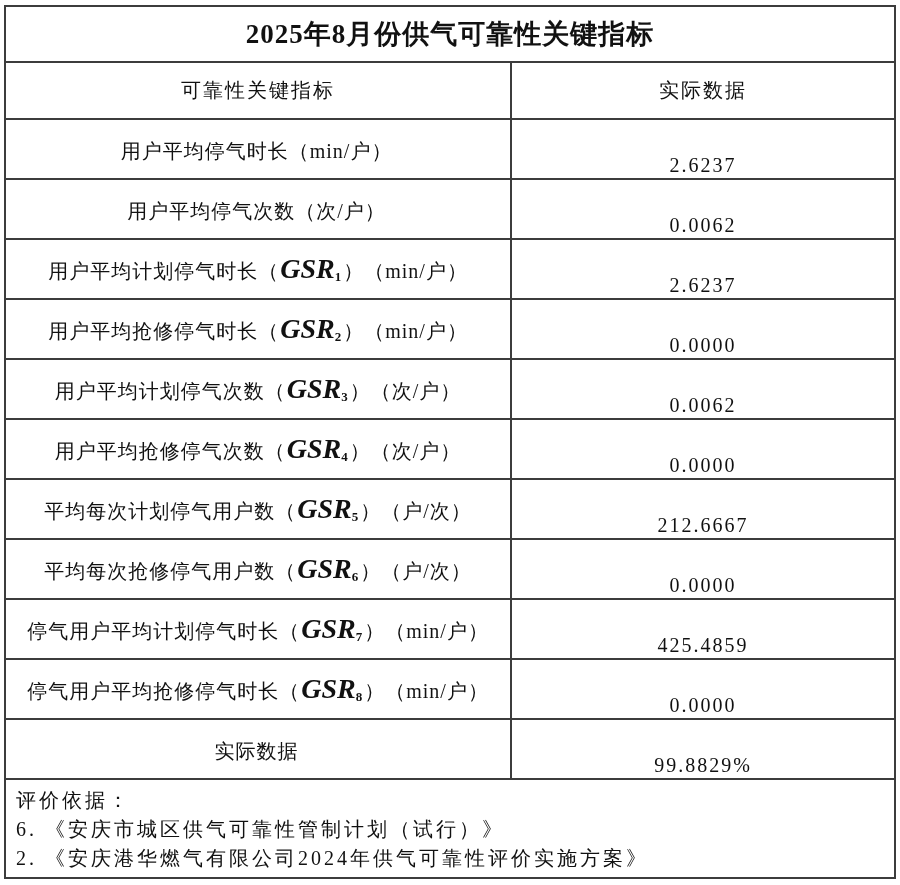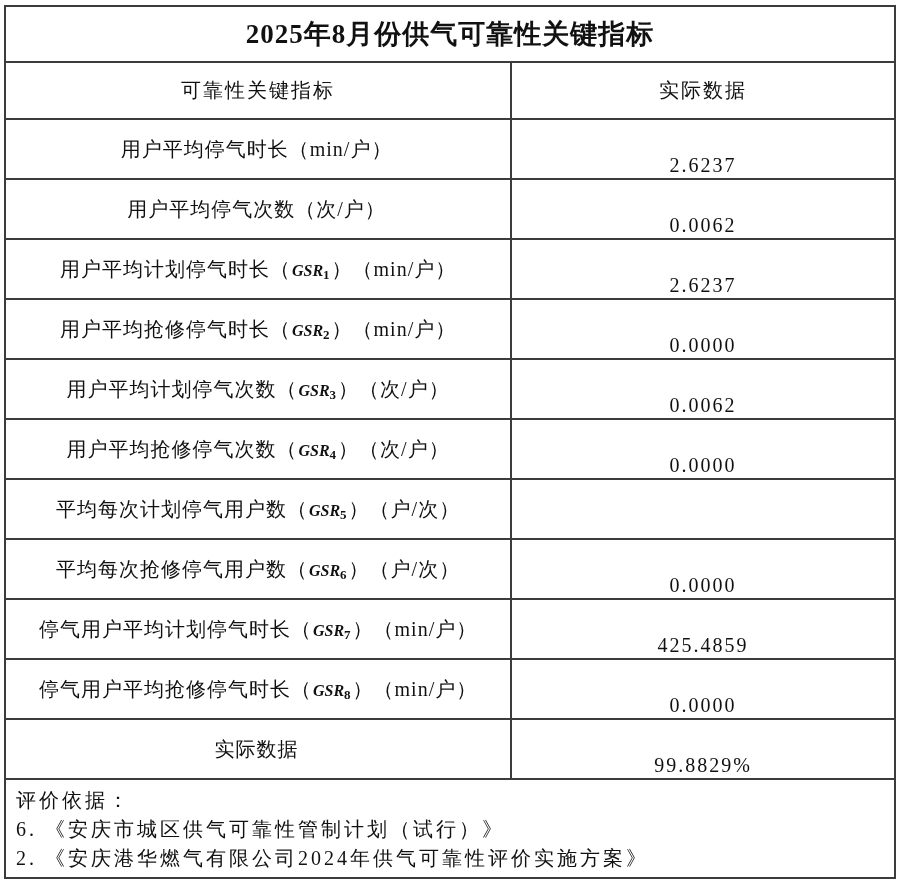--- a/index.html
+++ b/index.html
@@ -73,21 +73,21 @@
   }
   .lbl {
     font-size: 20px;
     letter-spacing: 1px;
     white-space: nowrap;
   }
   .gsr {
     font-weight: bold;
     font-style: italic;
     letter-spacing: 0;
-    font-size: 16px;
+    font-size: 28px;
     padding-left: 1px;
   }
   .sub {
     font-weight: bold;
     font-size: 13px;
     letter-spacing: 0;
     vertical-align: -3px;
     margin-right: 2px;
   }
   .val {
@@ -182,20 +182,23 @@
     </div>
     <div class="cell right">
       <span class="val">0.0000</span>
     </div>
   </div>
 
   <div class="data-row">
     <div class="cell left">
       <span class="lbl"><span>平均每次计划停气用户数（</span><span class="gsr">GSR</span><span class="sub">5</span><span>）（户/次）</span></span>
     </div>
+    <div class="cell right">
+      <span class="val">212.6667</span>
+    </div>
   </div>
 
   <div class="data-row">
     <div class="cell left">
       <span class="lbl"><span>平均每次抢修停气用户数（</span><span class="gsr">GSR</span><span class="sub">6</span><span>）（户/次）</span></span>
     </div>
     <div class="cell right">
       <span class="val">0.0000</span>
     </div>
   </div>

